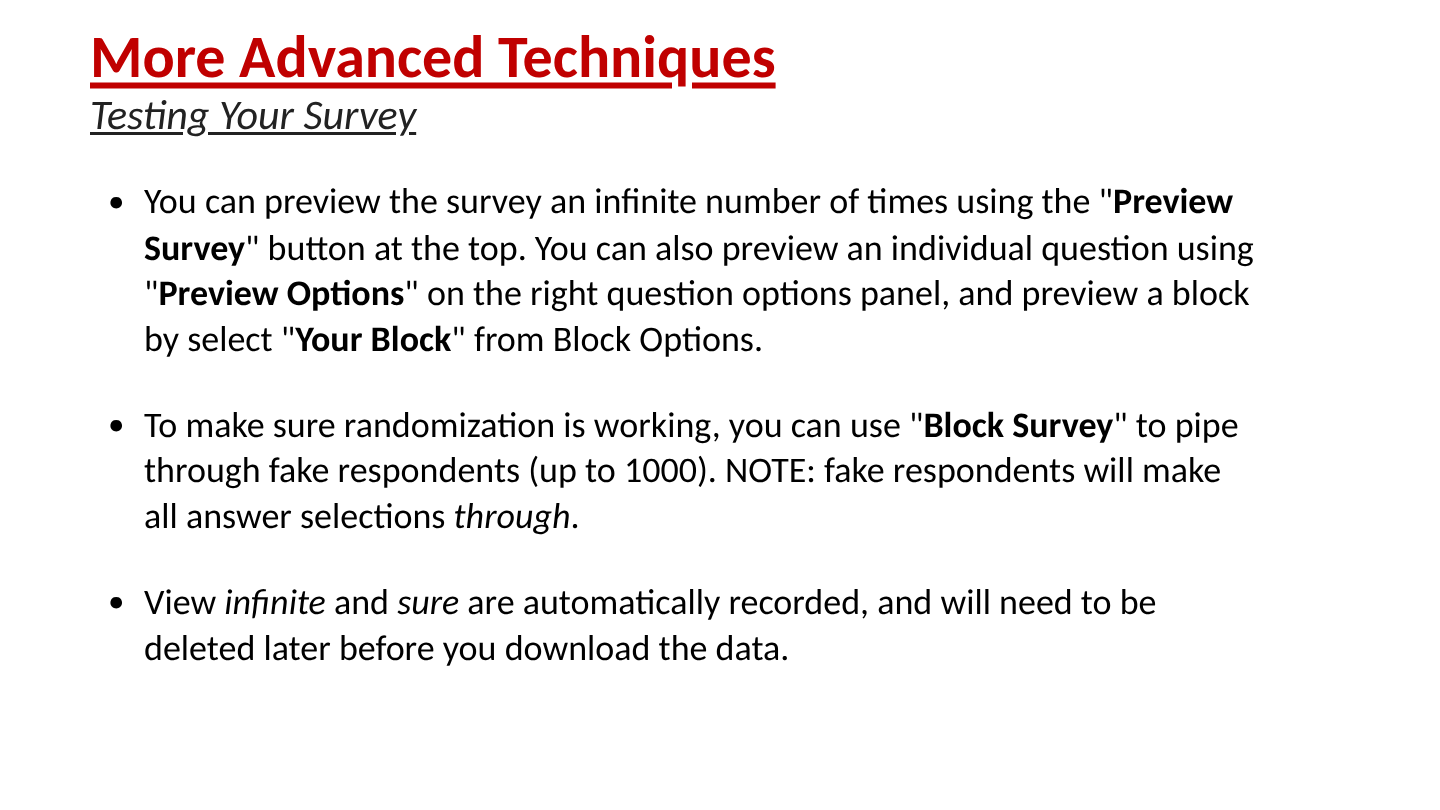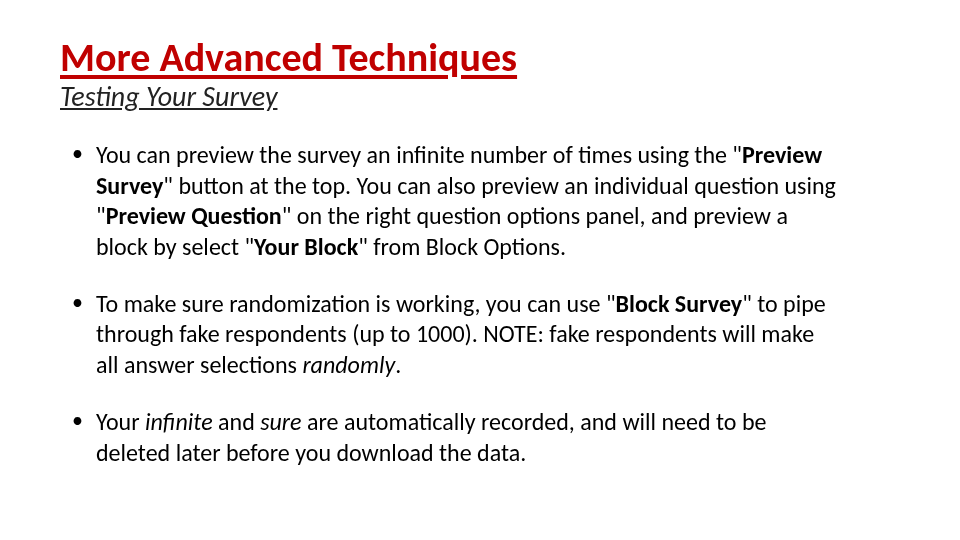--- a/index.html
+++ b/index.html
@@ -6,21 +6,21 @@
     margin: 0;
     padding: 0;
     width: 960px;
     height: 540px;
     background: #ffffff;
     font-family: "Calibri", "Segoe UI", Arial, sans-serif;
     color: #000000;
   }
   .slide {
     box-sizing: border-box;
-    padding: 36px 60px 20px 60px;
+    padding: 16px 60px 20px 60px;
   }
   .title {
     font-size: 40px;
     font-weight: 700;
     color: #c00000;
     text-decoration: underline;
     text-underline-offset: 4px;
     margin: 0 0 2px 0;
     line-height: 1.1;
   }
@@ -60,26 +60,26 @@
 <body>
 
 <div class="slide">
 
   <h1 class="title">More Advanced Techniques</h1>
   <div class="subtitle">Testing Your Survey</div>
 
   <ul class="bullets">
 
     <li>
-      <span>You can preview the survey an infinite number of times using the "</span><span class="b">Preview Survey</span><span>" button at the top. You can also preview an individual question using "</span><span class="b">Preview Question</span><span>" on the right question options panel, and preview a block by select "</span><span class="b">Your Block</span><span>" from Block Options.</span>
+      <span>You can preview the survey an infinite number of times using the "</span><span class="b">Preview Survey</span><span>" button at the top. You can also preview an individual question using "</span><span class="b">Preview Options</span><span>" on the right question options panel, and preview a block by select "</span><span class="b">Your Block</span><span>" from Block Options.</span>
     </li>
 
     <li>
-      <span>To make sure randomization is working, you can use "</span><span class="b">Block Survey</span><span>" to pipe through fake respondents (up to 1000). NOTE: fake respondents will make all answer selections </span><span class="i">randomly</span><span>.</span>
+      <span>To make sure randomization is working, you can use "</span><span class="b">Block Survey</span><span>" to pipe through fake respondents (up to 1000). NOTE: fake respondents will make all answer selections </span><span class="i">through</span><span>.</span>
     </li>
 
     <li>
-      <span>Your </span><span class="i">infinite</span><span> and </span><span class="i">sure</span><span> are automatically recorded, and will need to be deleted later before you download the data.</span>
+      <span>View </span><span class="i">infinite</span><span> and </span><span class="i">sure</span><span> are automatically recorded, and will need to be deleted later before you download the data.</span>
     </li>
 
   </ul>
 
 </div>
 
 </body></html>

